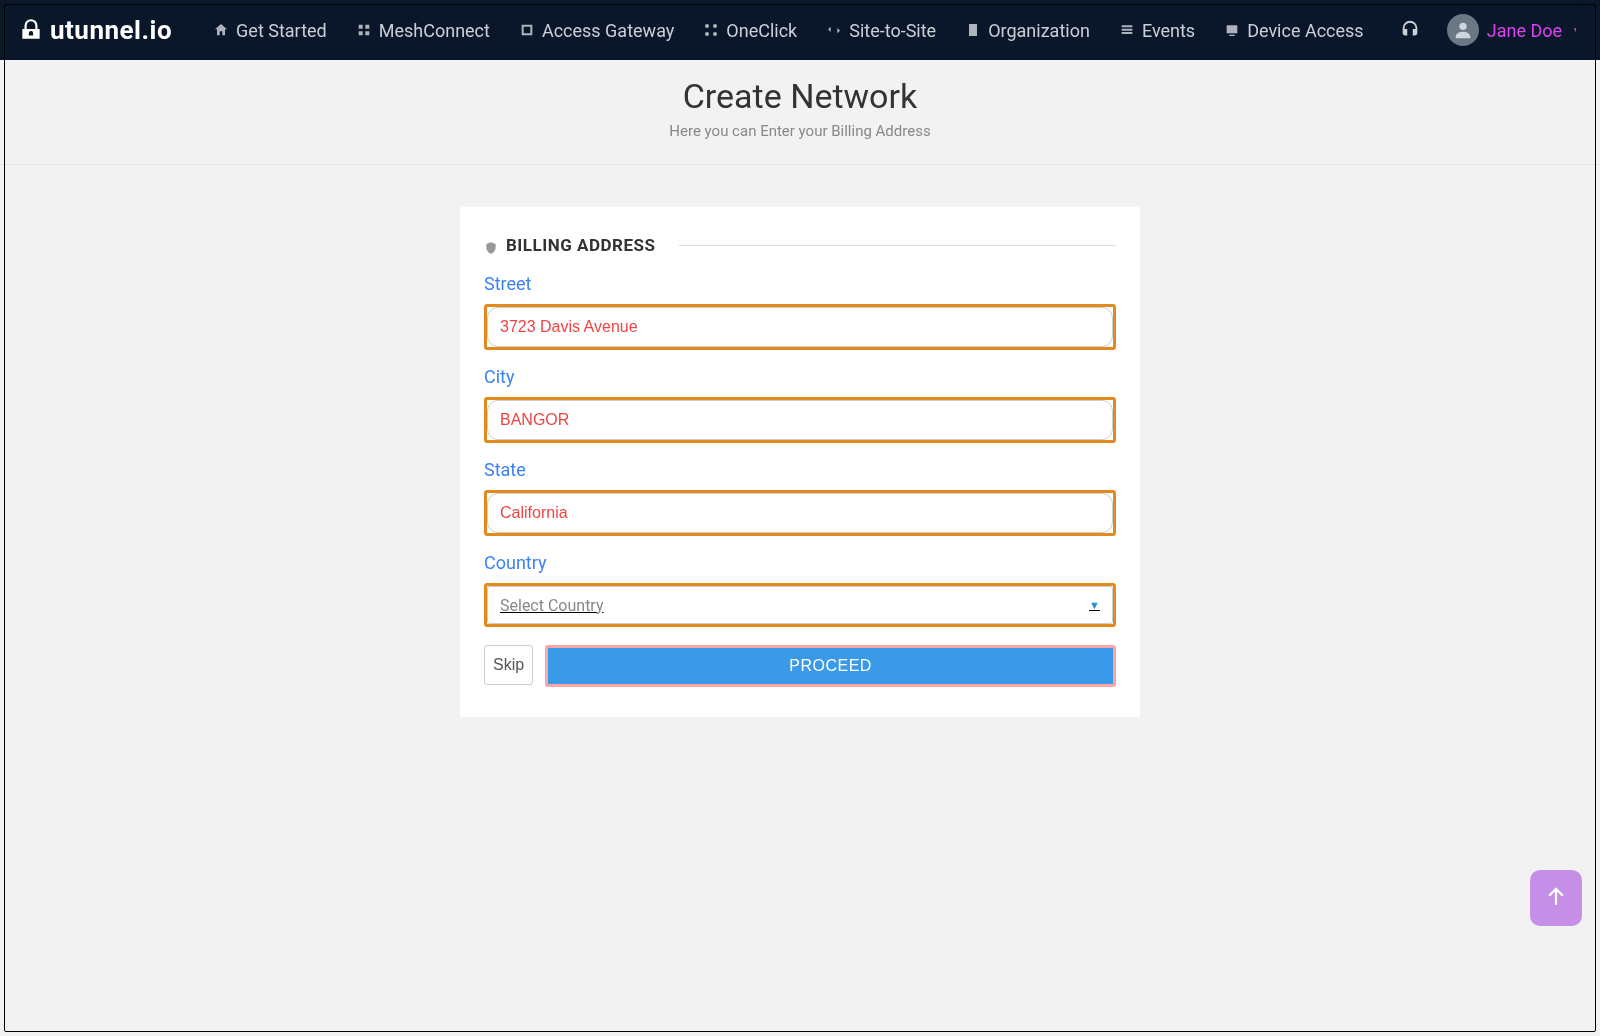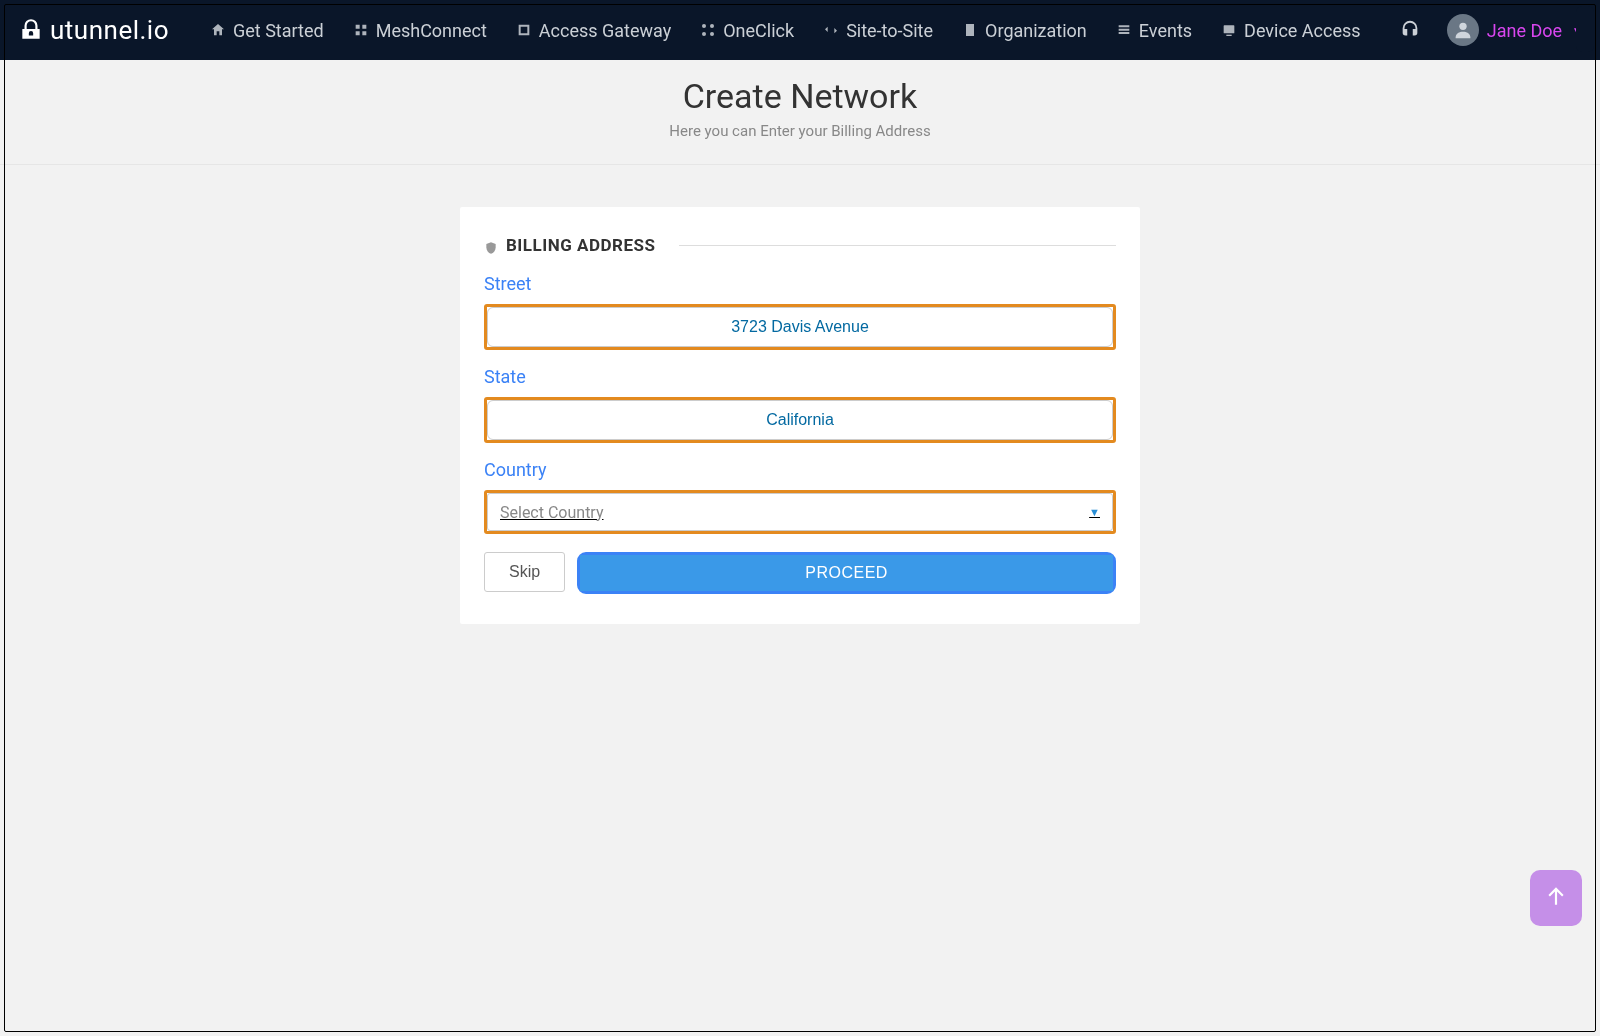--- a/index.html
+++ b/index.html
@@ -21,21 +21,21 @@
       display: flex;
       align-items: center;
       padding: 0 18px;
       color: #cbd0d6;
     }
     .logo {
       display: flex;
       align-items: center;
       margin-right: 40px;
       color: #fff;
-      font-weight: 400;
+      font-weight: 700;
       font-size: 26px;
       letter-spacing: 0.5px;
     }
     .logo-icon {
       width: 26px;
       height: 26px;
       margin-right: 6px;
       display: inline-flex;
       align-items: center;
       justify-content: center;
@@ -149,27 +149,26 @@
     }
     .highlight-wrap {
       border: 3px solid #e38a1f;
       border-radius: 3px;
       padding: 0;
     }
     .field-input {
       width: 100%;
       height: 40px;
       border: 1px solid #ccc;
-      border-radius: 6px;
+      border-radius: 11px;
       padding: 0 12px;
       font-size: 16px;
-      color: #0369a1;
+      color: #ef4444;
       background: #fff;
       outline: none;
-      text-align: center;
     }
     .select-wrap {
       position: relative;
       text-decoration: underline;
     }
     .select-display {
       width: 100%;
       height: 38px;
       border: 1px solid #ccc;
       border-radius: 3px;
@@ -186,32 +185,32 @@
       color: #2a8fd6;
       font-size: 11px;
     }
     .button-row {
       display: flex;
       gap: 12px;
       margin-top: 18px;
     }
     .skip-btn {
       height: 40px;
-      padding: 0 24px;
+      padding: 0 8px;
       background: #fff;
       border: 1px solid #ccc;
       border-radius: 3px;
       color: #555;
       font-size: 16px;
       cursor: pointer;
     }
     .proceed-wrap {
       flex: 1;
-      border: 3px solid #3b82f6;
-      border-radius: 9px;
+      border: 3px solid #fca5a5;
+      border-radius: 3px;
     }
     .proceed-btn {
       width: 100%;
       height: 36px;
       background: #3a99e8;
       border: none;
       color: #fff;
       font-size: 16px;
       letter-spacing: 0.5px;
       cursor: pointer;
@@ -373,20 +372,26 @@
     <div class="section-divider"></div>
   </div>
 
   <div class="field-group">
     <label class="field-label">Street</label>
     <div class="highlight-wrap">
       <input class="field-input" type="text" value="3723 Davis Avenue" style="">
     </div>
   </div>
 
+  <div class="field-group">
+    <label class="field-label">City</label>
+    <div class="highlight-wrap">
+      <input class="field-input" type="text" value="BANGOR" style="">
+    </div>
+  </div>
 
   <div class="field-group">
     <label class="field-label">State</label>
     <div class="highlight-wrap">
       <input class="field-input" type="text" value="California" style="">
     </div>
   </div>
 
 
   <div class="field-group">

